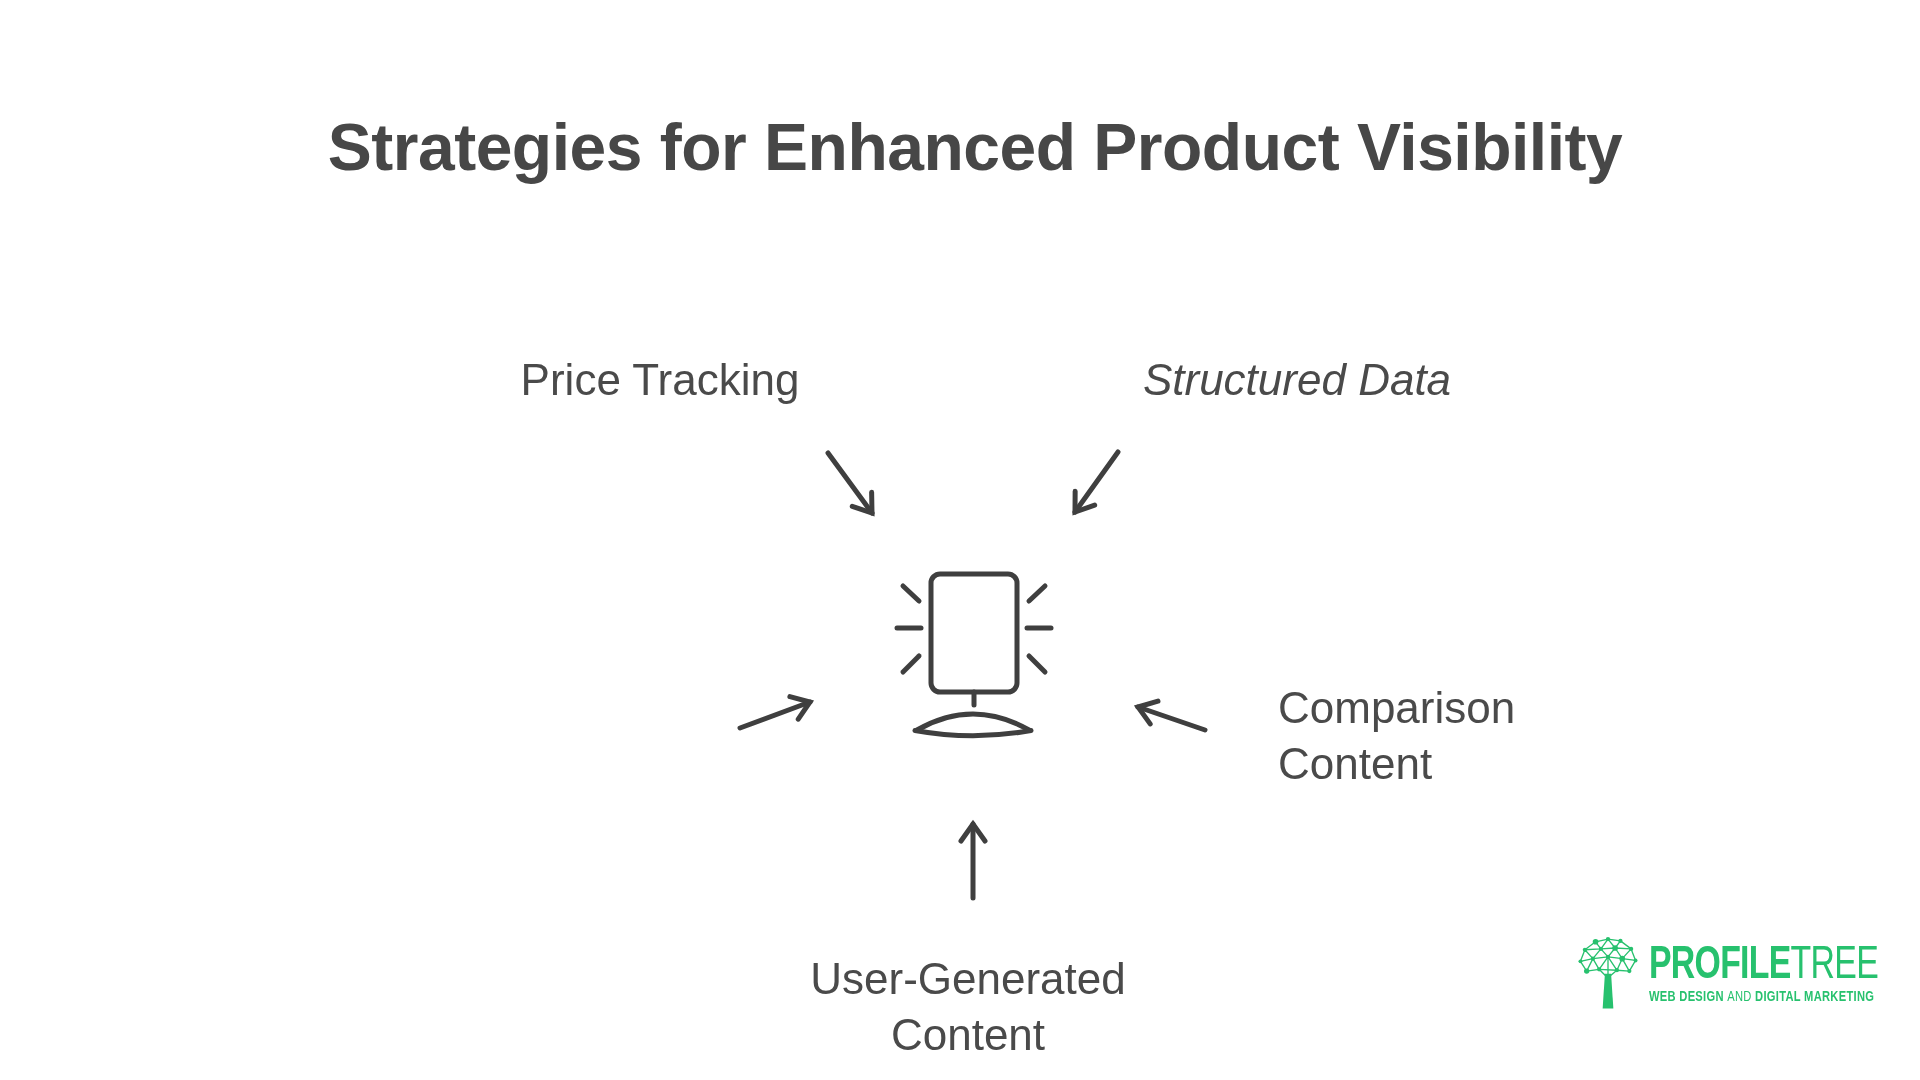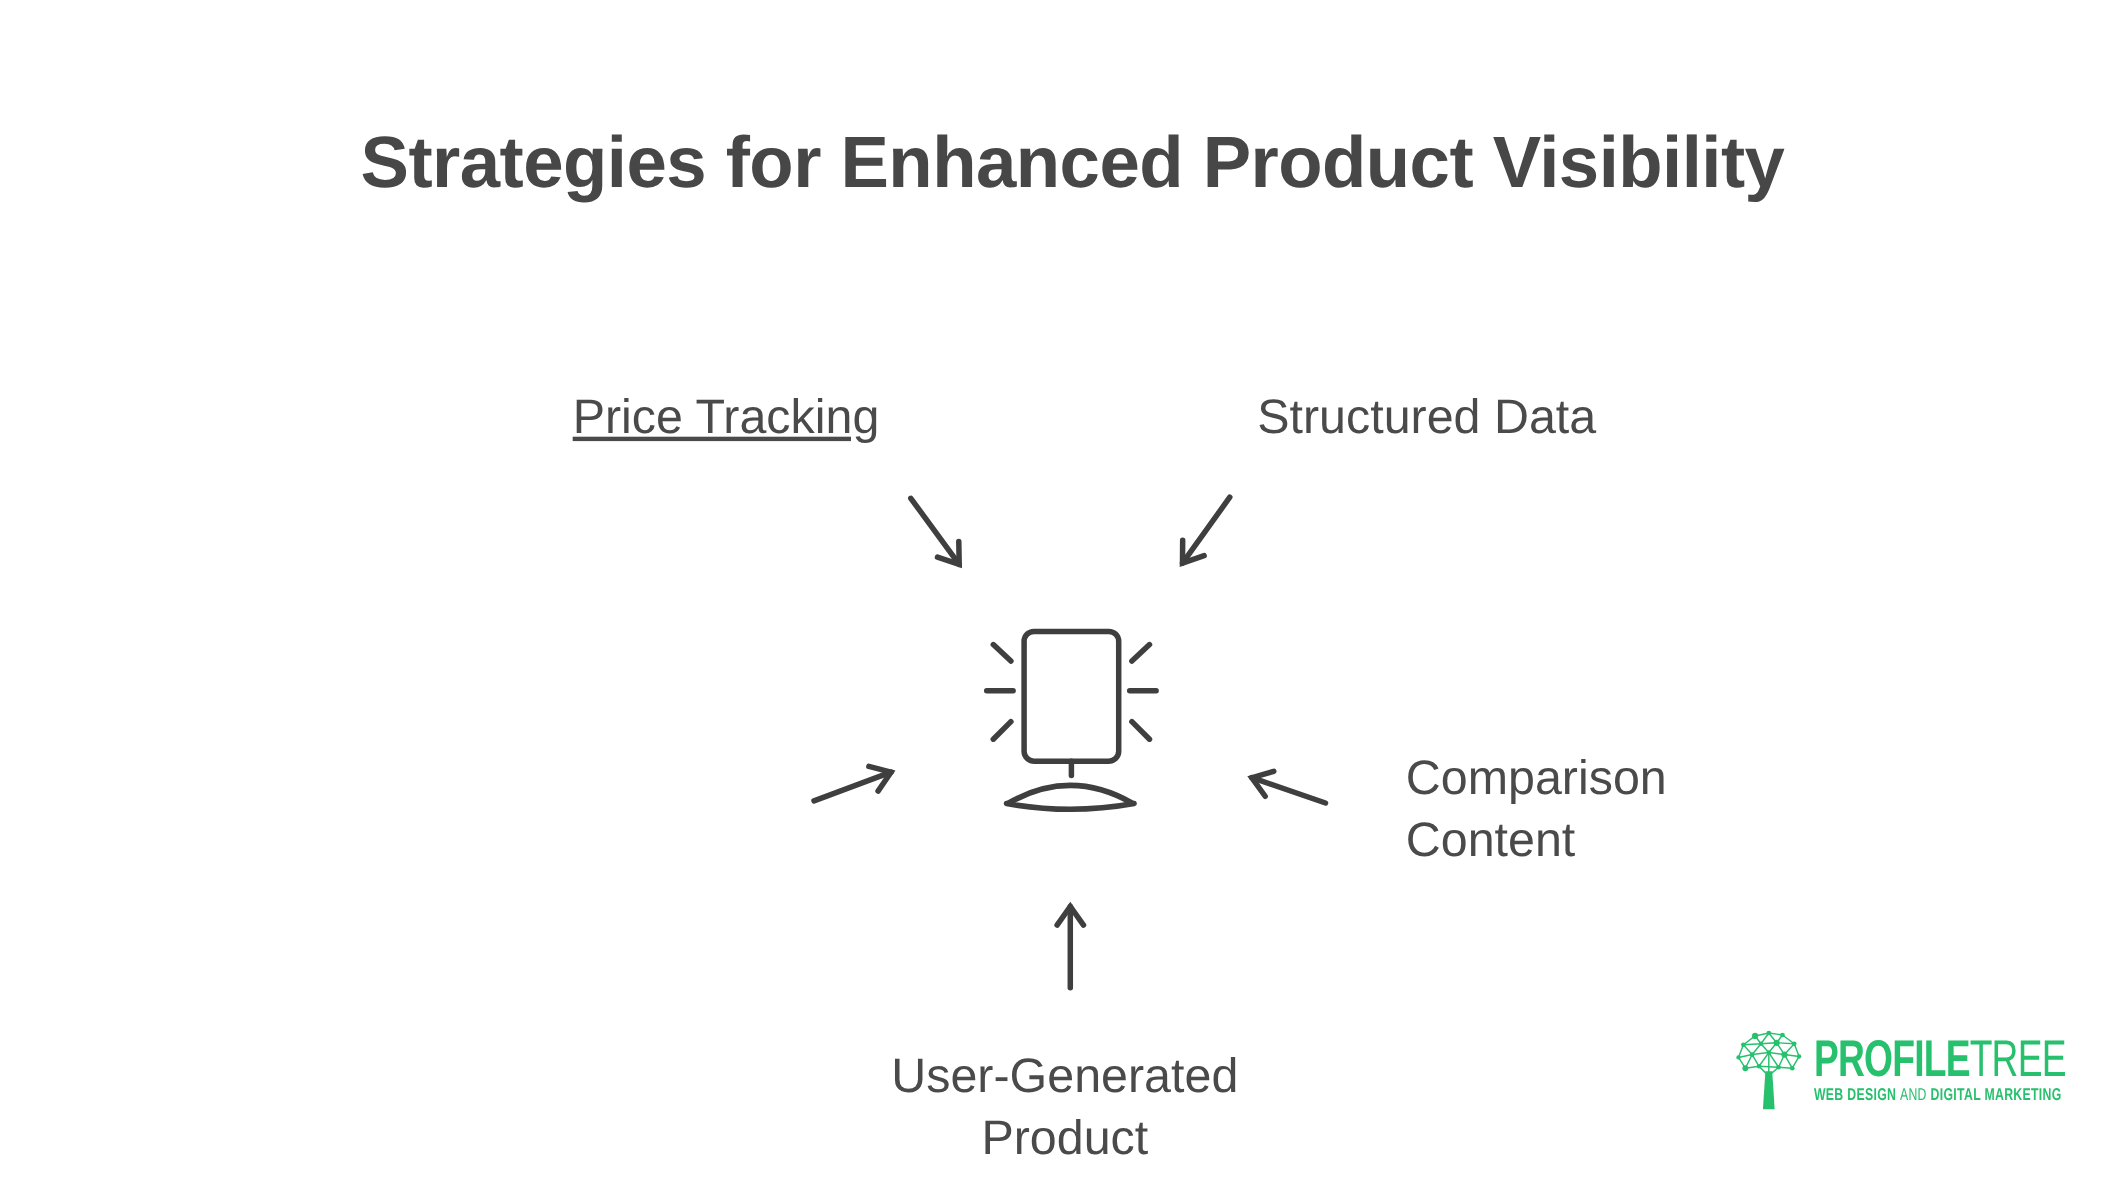--- a/index.html
+++ b/index.html
@@ -22,22 +22,22 @@
   .diagram-svg { position: absolute; left: 0; top: 0; width: 1920px; height: 1080px; }
 
   .label {
     position: absolute;
     font-size: 44px;
     line-height: 56px;
     color: #4a4a4a;
     white-space: pre-line;
   }
   .label.centered { transform: translateX(-50%); text-align: center; }
-  .label-price      { left: 660px;  top: 352px; text-decoration: underline; }
-  .label-structured { left: 1297px; top: 352px; }
+  .label-price      { left: 660px;  top: 352px; }
+  .label-structured { left: 1297px; top: 352px; font-style: italic; }
   .label-video      { left: 525px;  top: 705px; }
   .label-comparison { left: 1278px; top: 680px; text-align: left; }
   .label-user       { left: 968px;  top: 951px; }
 
   .logo {
     position: absolute;
     left: 1576px; top: 933px;
     display: flex;
     align-items: flex-start;
     gap: 9px;
@@ -94,21 +94,21 @@
       <line x1="1051" y1="628" x2="1027" y2="628"></line>
       <line x1="1045" y1="672" x2="1029" y2="656"></line>
     </g>
   </svg>
 
   <div class="label centered label-price">Price Tracking</div>
   <div class="label centered label-structured">Structured Data</div>
   <div class="label label-comparison">Comparison
 Content</div>
   <div class="label centered label-user">User-Generated
-Product</div>
+Content</div>
 
   <div class="logo">
     <svg class="logo-tree" viewBox="0 0 72 86" aria-hidden="true">
       <g stroke="#27c16e" stroke-width="1.5" fill="none">
         <path d="M36,6 L22,9 M36,6 L50,8 M22,9 L10,18 M22,9 L28,17 M36,6 L28,17 M36,6 L44,16 M50,8 L44,16 M50,8 L62,17"></path>
         <path d="M10,18 L28,17 M28,17 L44,16 M44,16 L62,17"></path>
         <path d="M10,18 L5,31 M10,18 L19,28 M28,17 L19,28 M28,17 L36,26 M44,16 L36,26 M44,16 L52,28 M62,17 L52,28 M62,17 L67,30"></path>
         <path d="M5,31 L19,28 M19,28 L36,26 M36,26 L52,28 M52,28 L67,30"></path>
         <path d="M5,31 L12,42 M19,28 L12,42 M19,28 L26,40 M36,26 L26,40 M36,26 L46,41 M52,28 L46,41 M52,28 L60,42 M67,30 L60,42"></path>
         <path d="M12,42 L26,40 M26,40 L46,41 M46,41 L60,42"></path>

